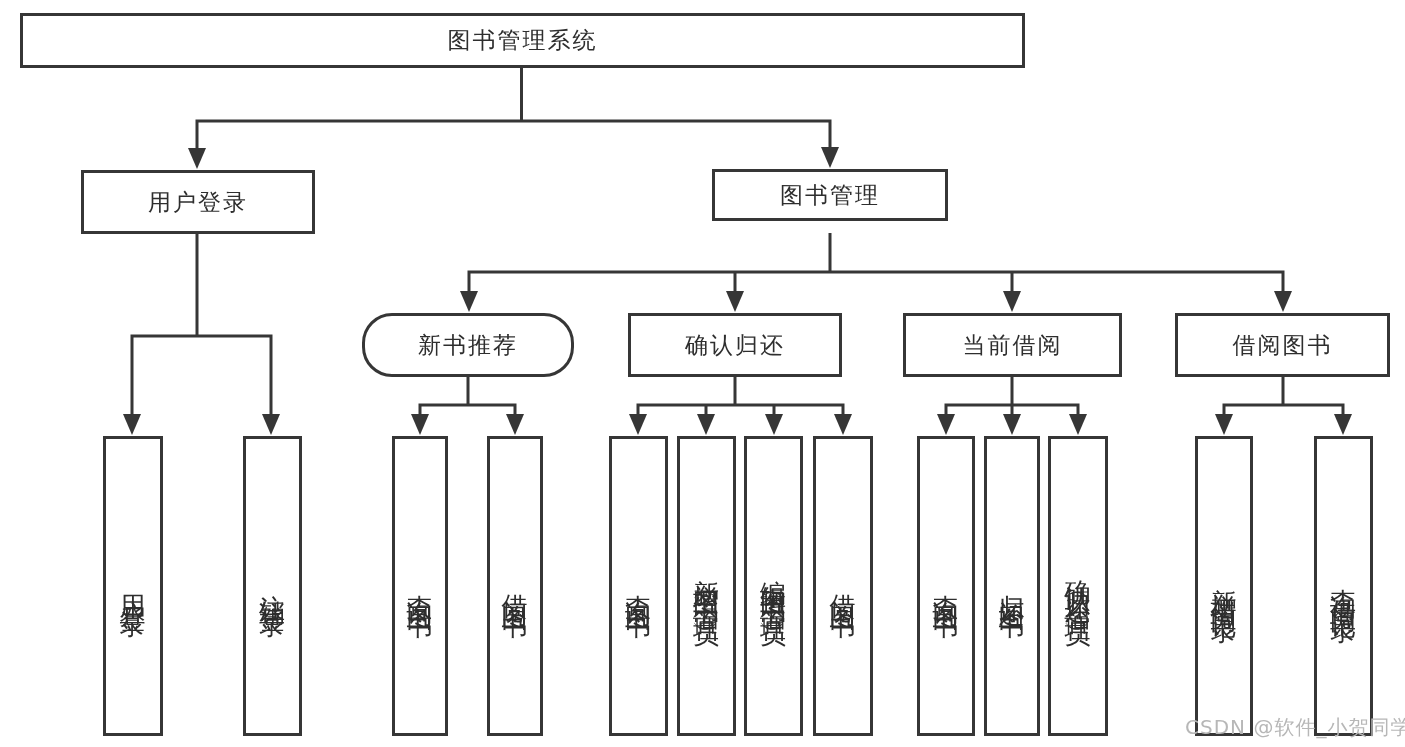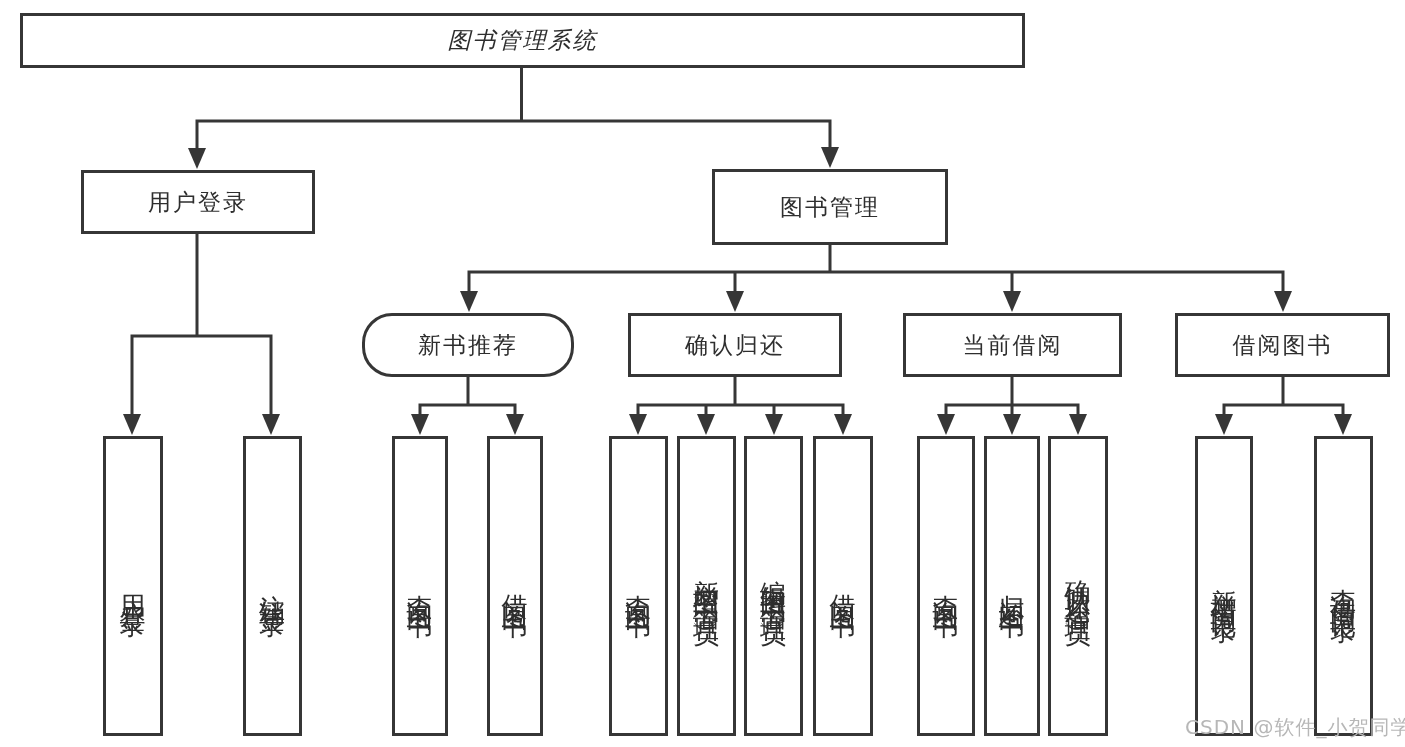--- a/index.html
+++ b/index.html
@@ -97,28 +97,28 @@
       <polygon points="765,414 783,414 774,435"></polygon>
       <polygon points="834,414 852,414 843,435"></polygon>
       <polygon points="937,414 955,414 946,435"></polygon>
       <polygon points="1003,414 1021,414 1012,435"></polygon>
       <polygon points="1069,414 1087,414 1078,435"></polygon>
       <polygon points="1215,414 1233,414 1224,435"></polygon>
       <polygon points="1334,414 1352,414 1343,435"></polygon>
     </g>
   </svg>
 
-  <div class="node" style="left:20px; top:13px; width:1005px; height:55px;font-style:italic;">
+  <div class="node" style="left:20px; top:13px; width:1005px; height:55px;">
     <span class="h-label">图书管理系统</span>
   </div>
 
   <div class="node" style="left:81px; top:170px; width:234px; height:64px;">
     <span class="h-label">用户登录</span>
   </div>
-  <div class="node" style="left:712px; top:169px; width:236px; height:76px;">
+  <div class="node" style="left:712px; top:169px; width:236px; height:52px;">
     <span class="h-label">图书管理</span>
   </div>
 
   <div class="node" style="left:362px; top:313px; width:212px; height:64px;border-radius:30px;">
     <span class="h-label">新书推荐</span>
   </div>
   <div class="node" style="left:628px; top:313px; width:214px; height:64px;">
     <span class="h-label">确认归还</span>
   </div>
   <div class="node" style="left:903px; top:313px; width:219px; height:64px;">

